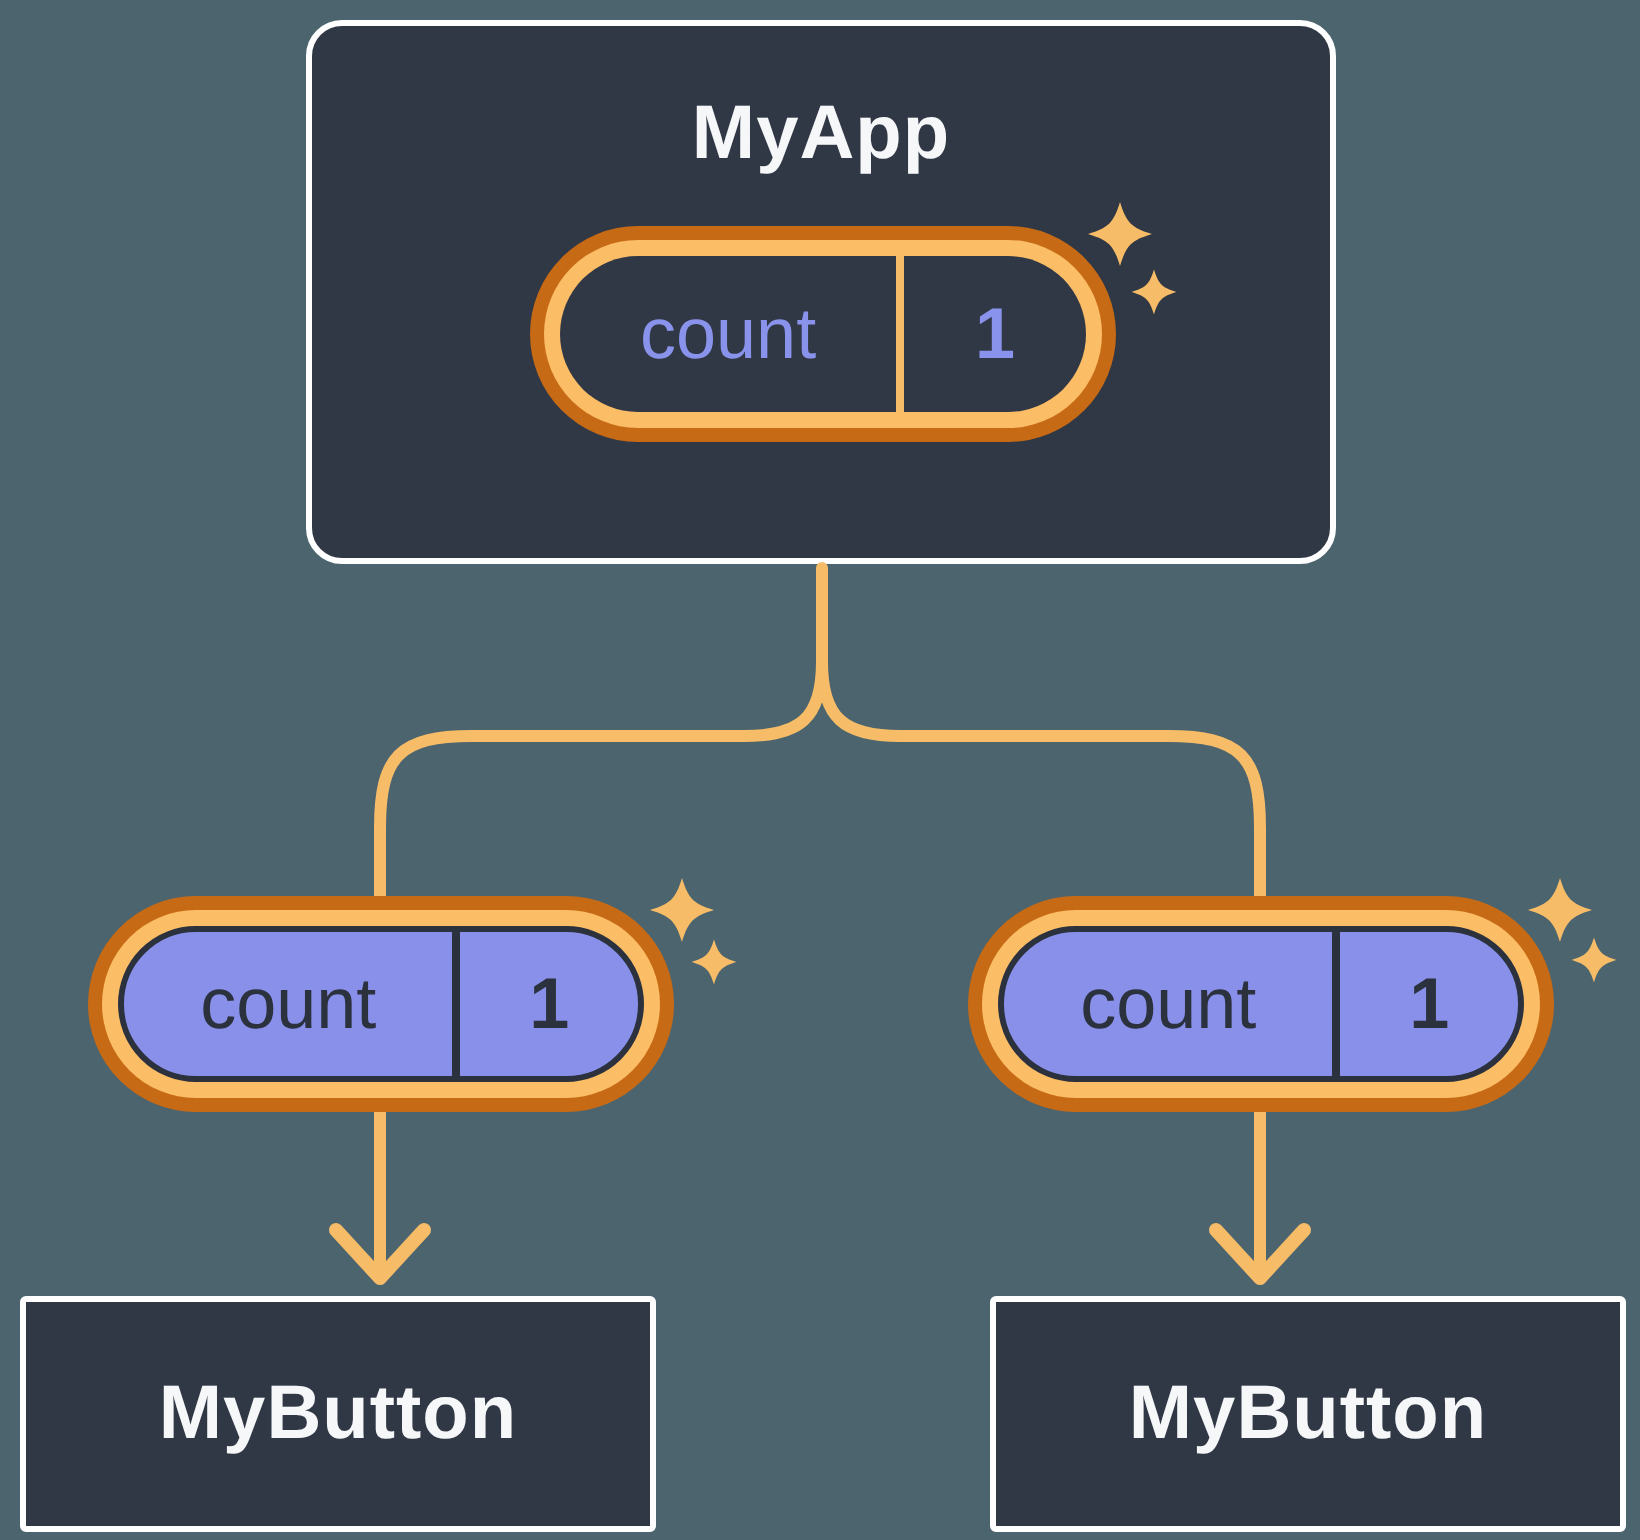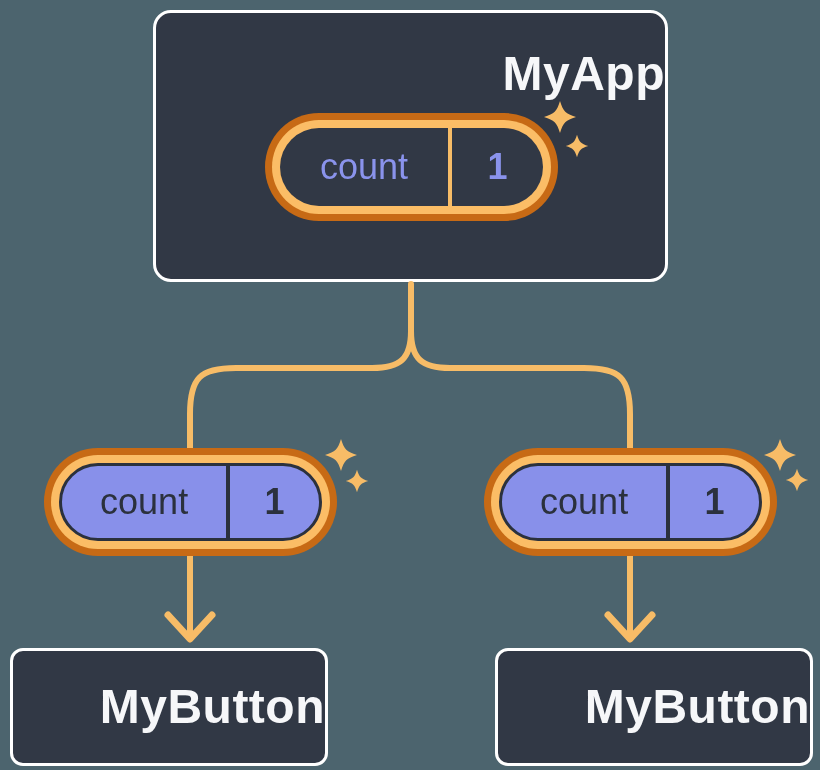--- a/index.html
+++ b/index.html
@@ -24,29 +24,29 @@
     z-index: 1;
   }
   .card-app {
     left: 153px; top: 10px;
     width: 515px; height: 272px;
     border-radius: 18px;
   }
   .card-btn {
     top: 648px;
     width: 318px; height: 118px;
-    border-radius: 13px;
+    border-radius: 3px;
   }
   .card-btn.left  { left: 10px; }
   .card-btn.right { left: 495px; }
   .card-title {
     color: var(--text_light, #F6F7F9);
     font-weight: 700;
-    font-size: 48px;
-    text-align: right;
+    font-size: 38px;
+    text-align: center;
     letter-spacing: 0.5px;
   }
   .card-app .card-title { margin-top: 33px; }
   .card-btn .card-title { line-height: 112px; }
 
   
   .overlay {
     position: absolute;
     left: 0; top: 0;
     z-index: 2;

